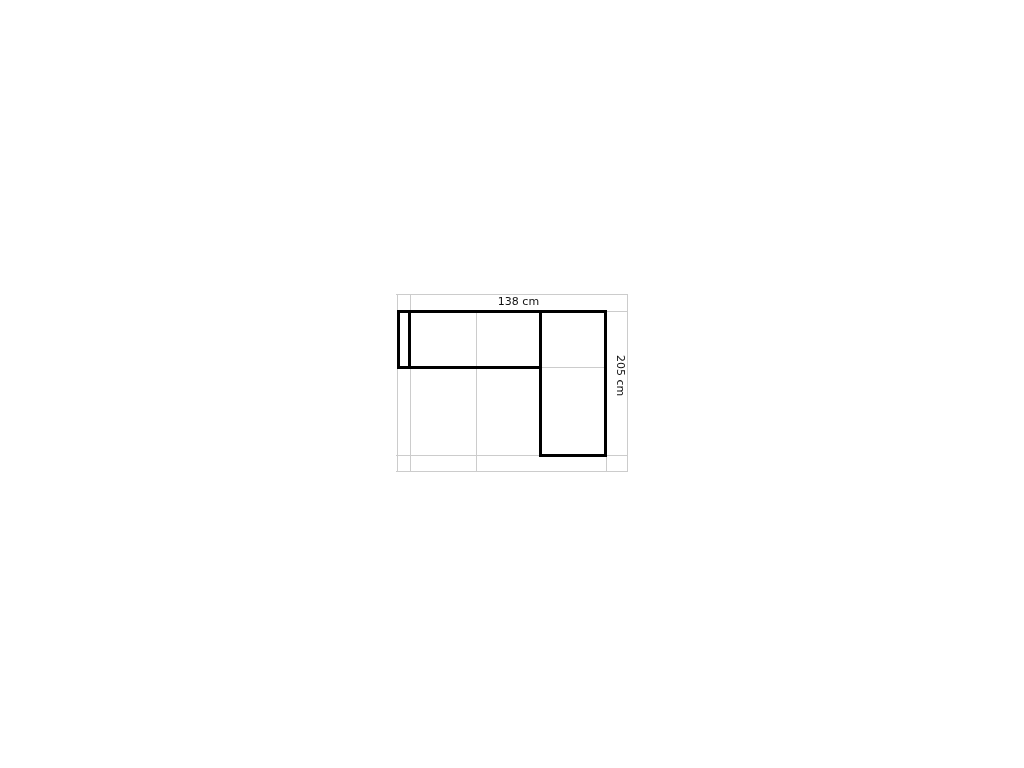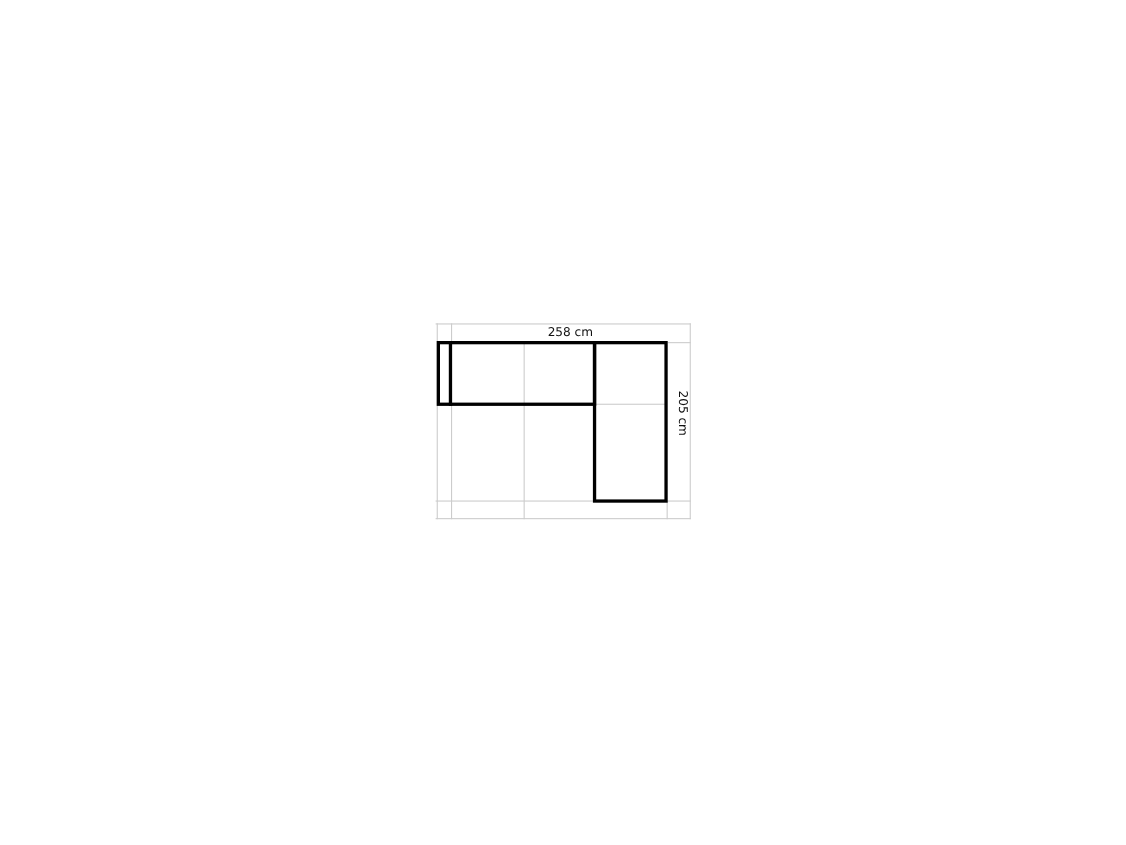--- a/index.html
+++ b/index.html
@@ -65,16 +65,16 @@
   <div class="gl g-v1"></div>
   <div class="gl g-v2"></div>
   <div class="gl g-v3"></div>
   <div class="gl g-v4"></div>
   <div class="gl g-v5"></div>
 
   <div class="outline sofa-body"></div>
   <div class="solid armrest"></div>
   <div class="outline chaise"></div>
 
-  <div class="dim dim-w">258 cm</div>
+  <div class="dim dim-w">138 cm</div>
   <div class="dim dim-h">205 cm</div>
 
 </div>
 
 </body></html>

